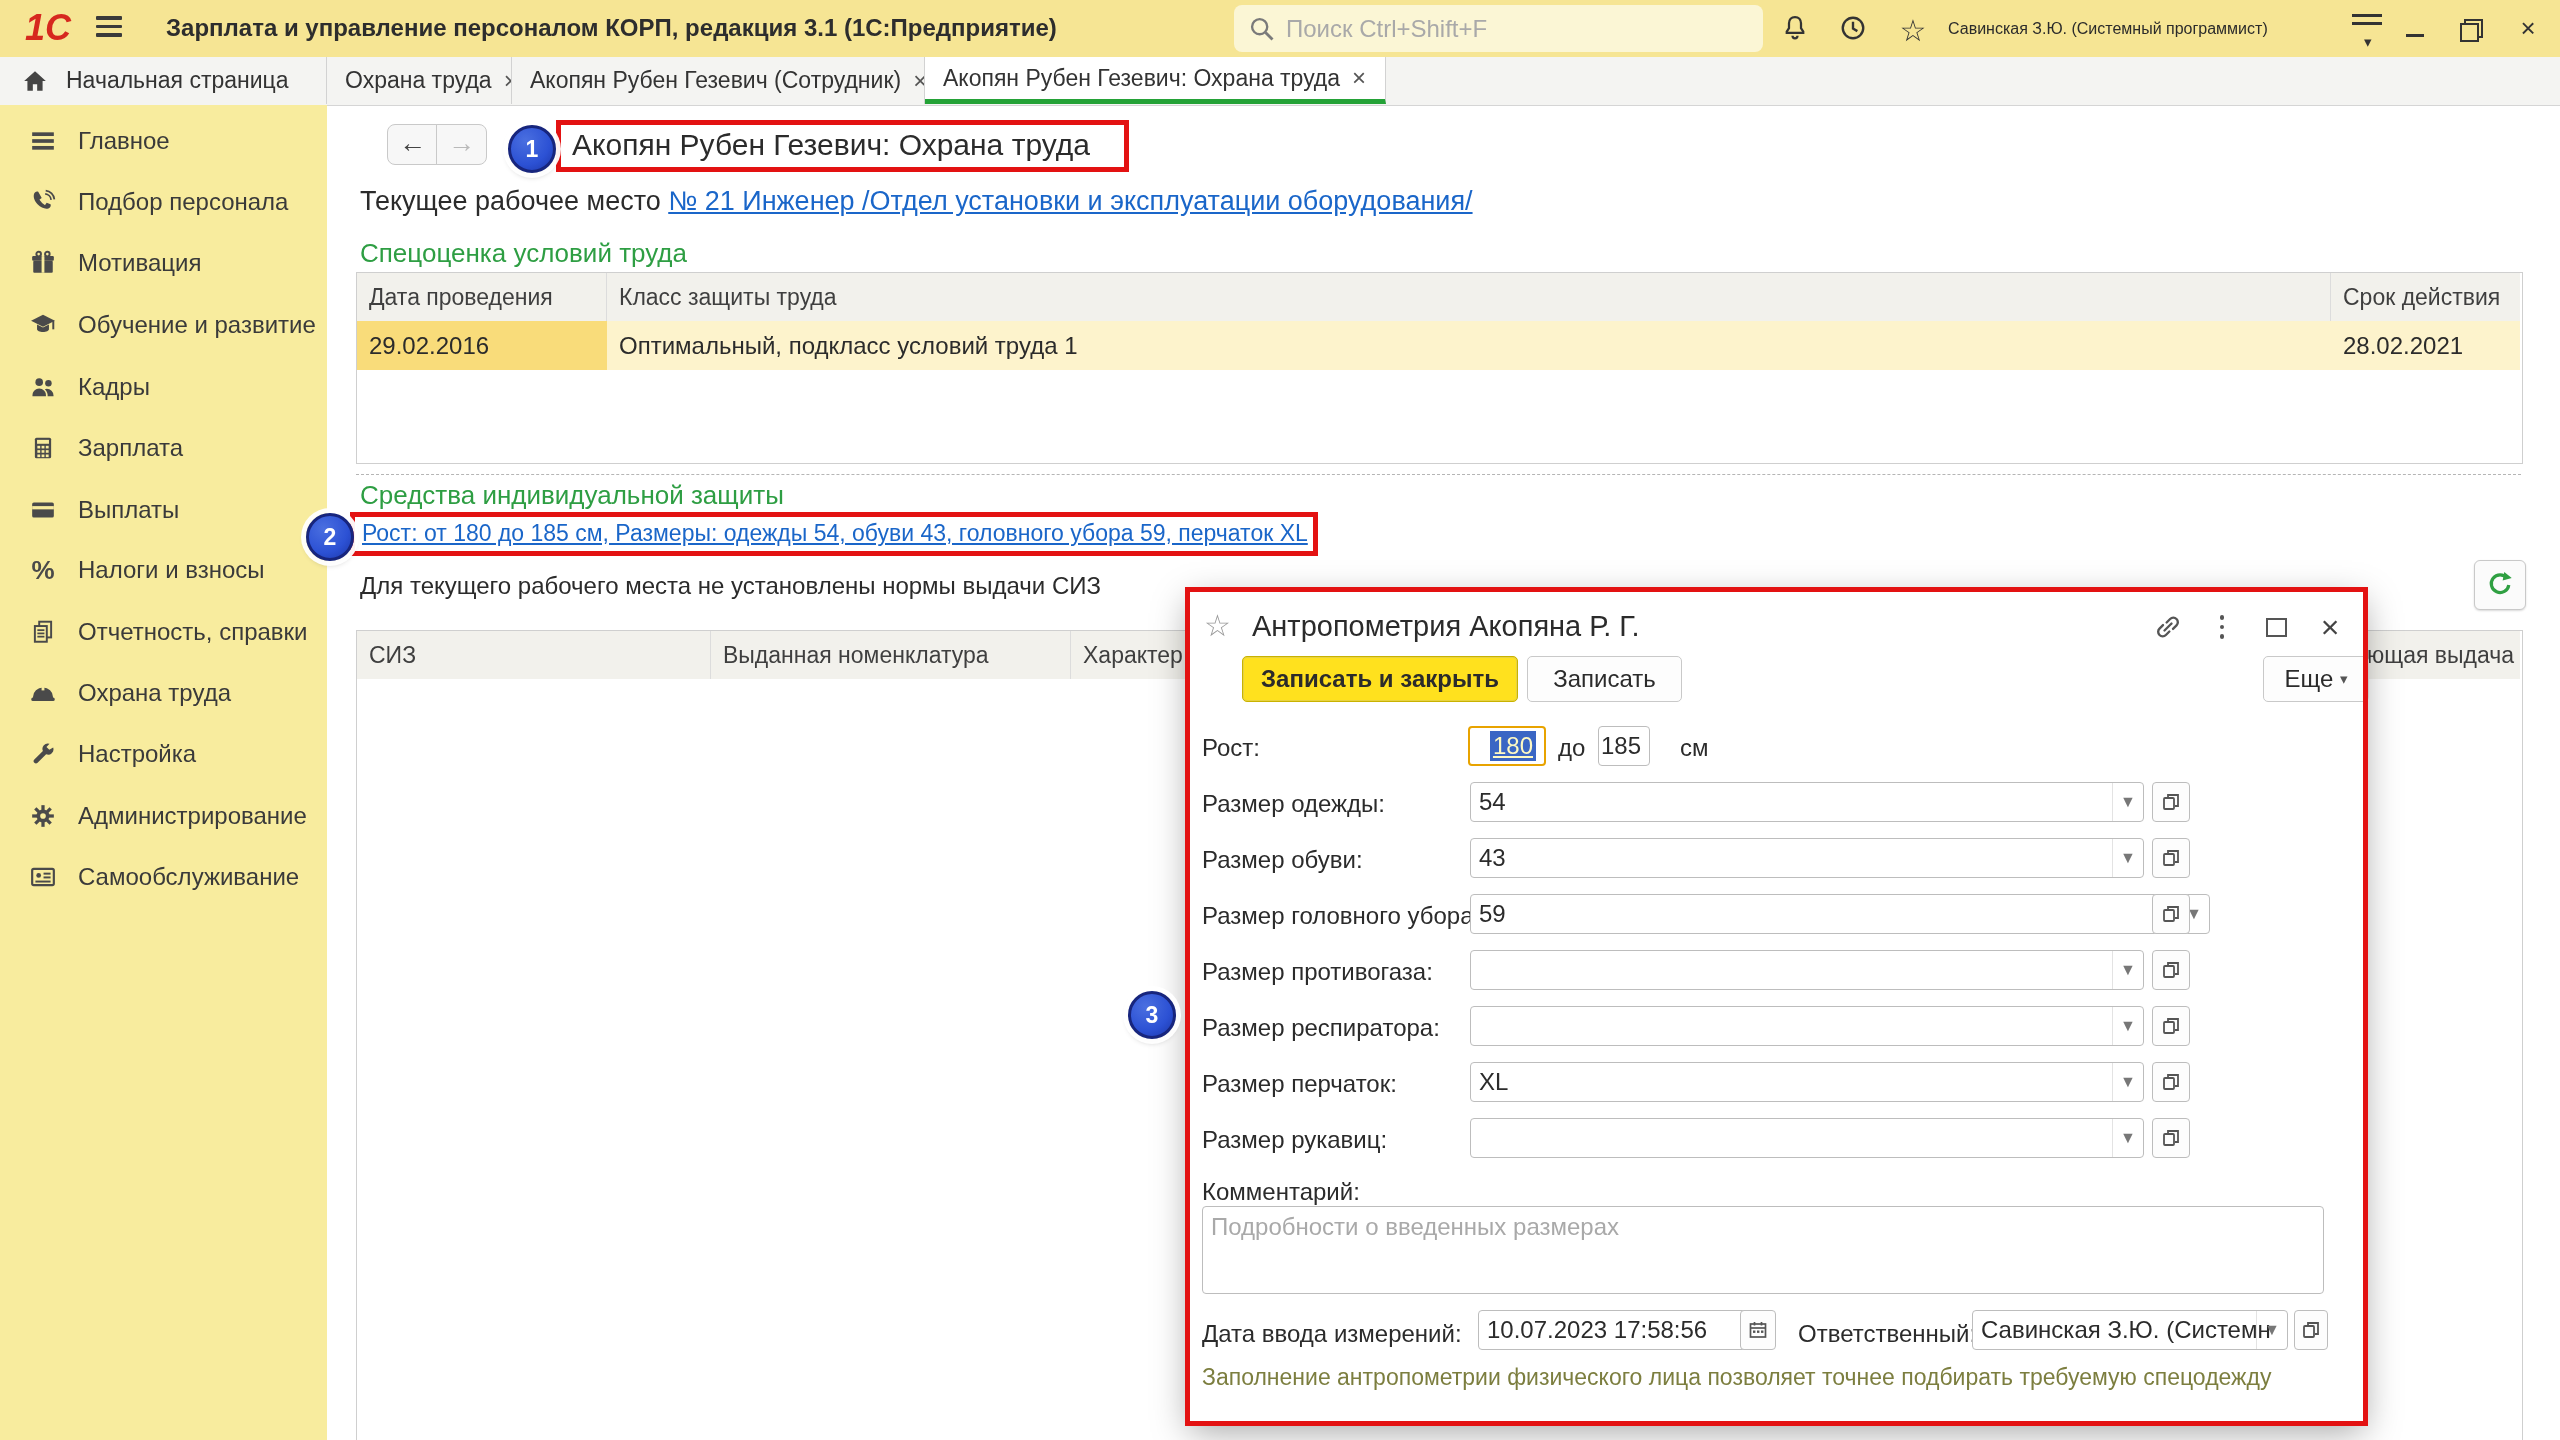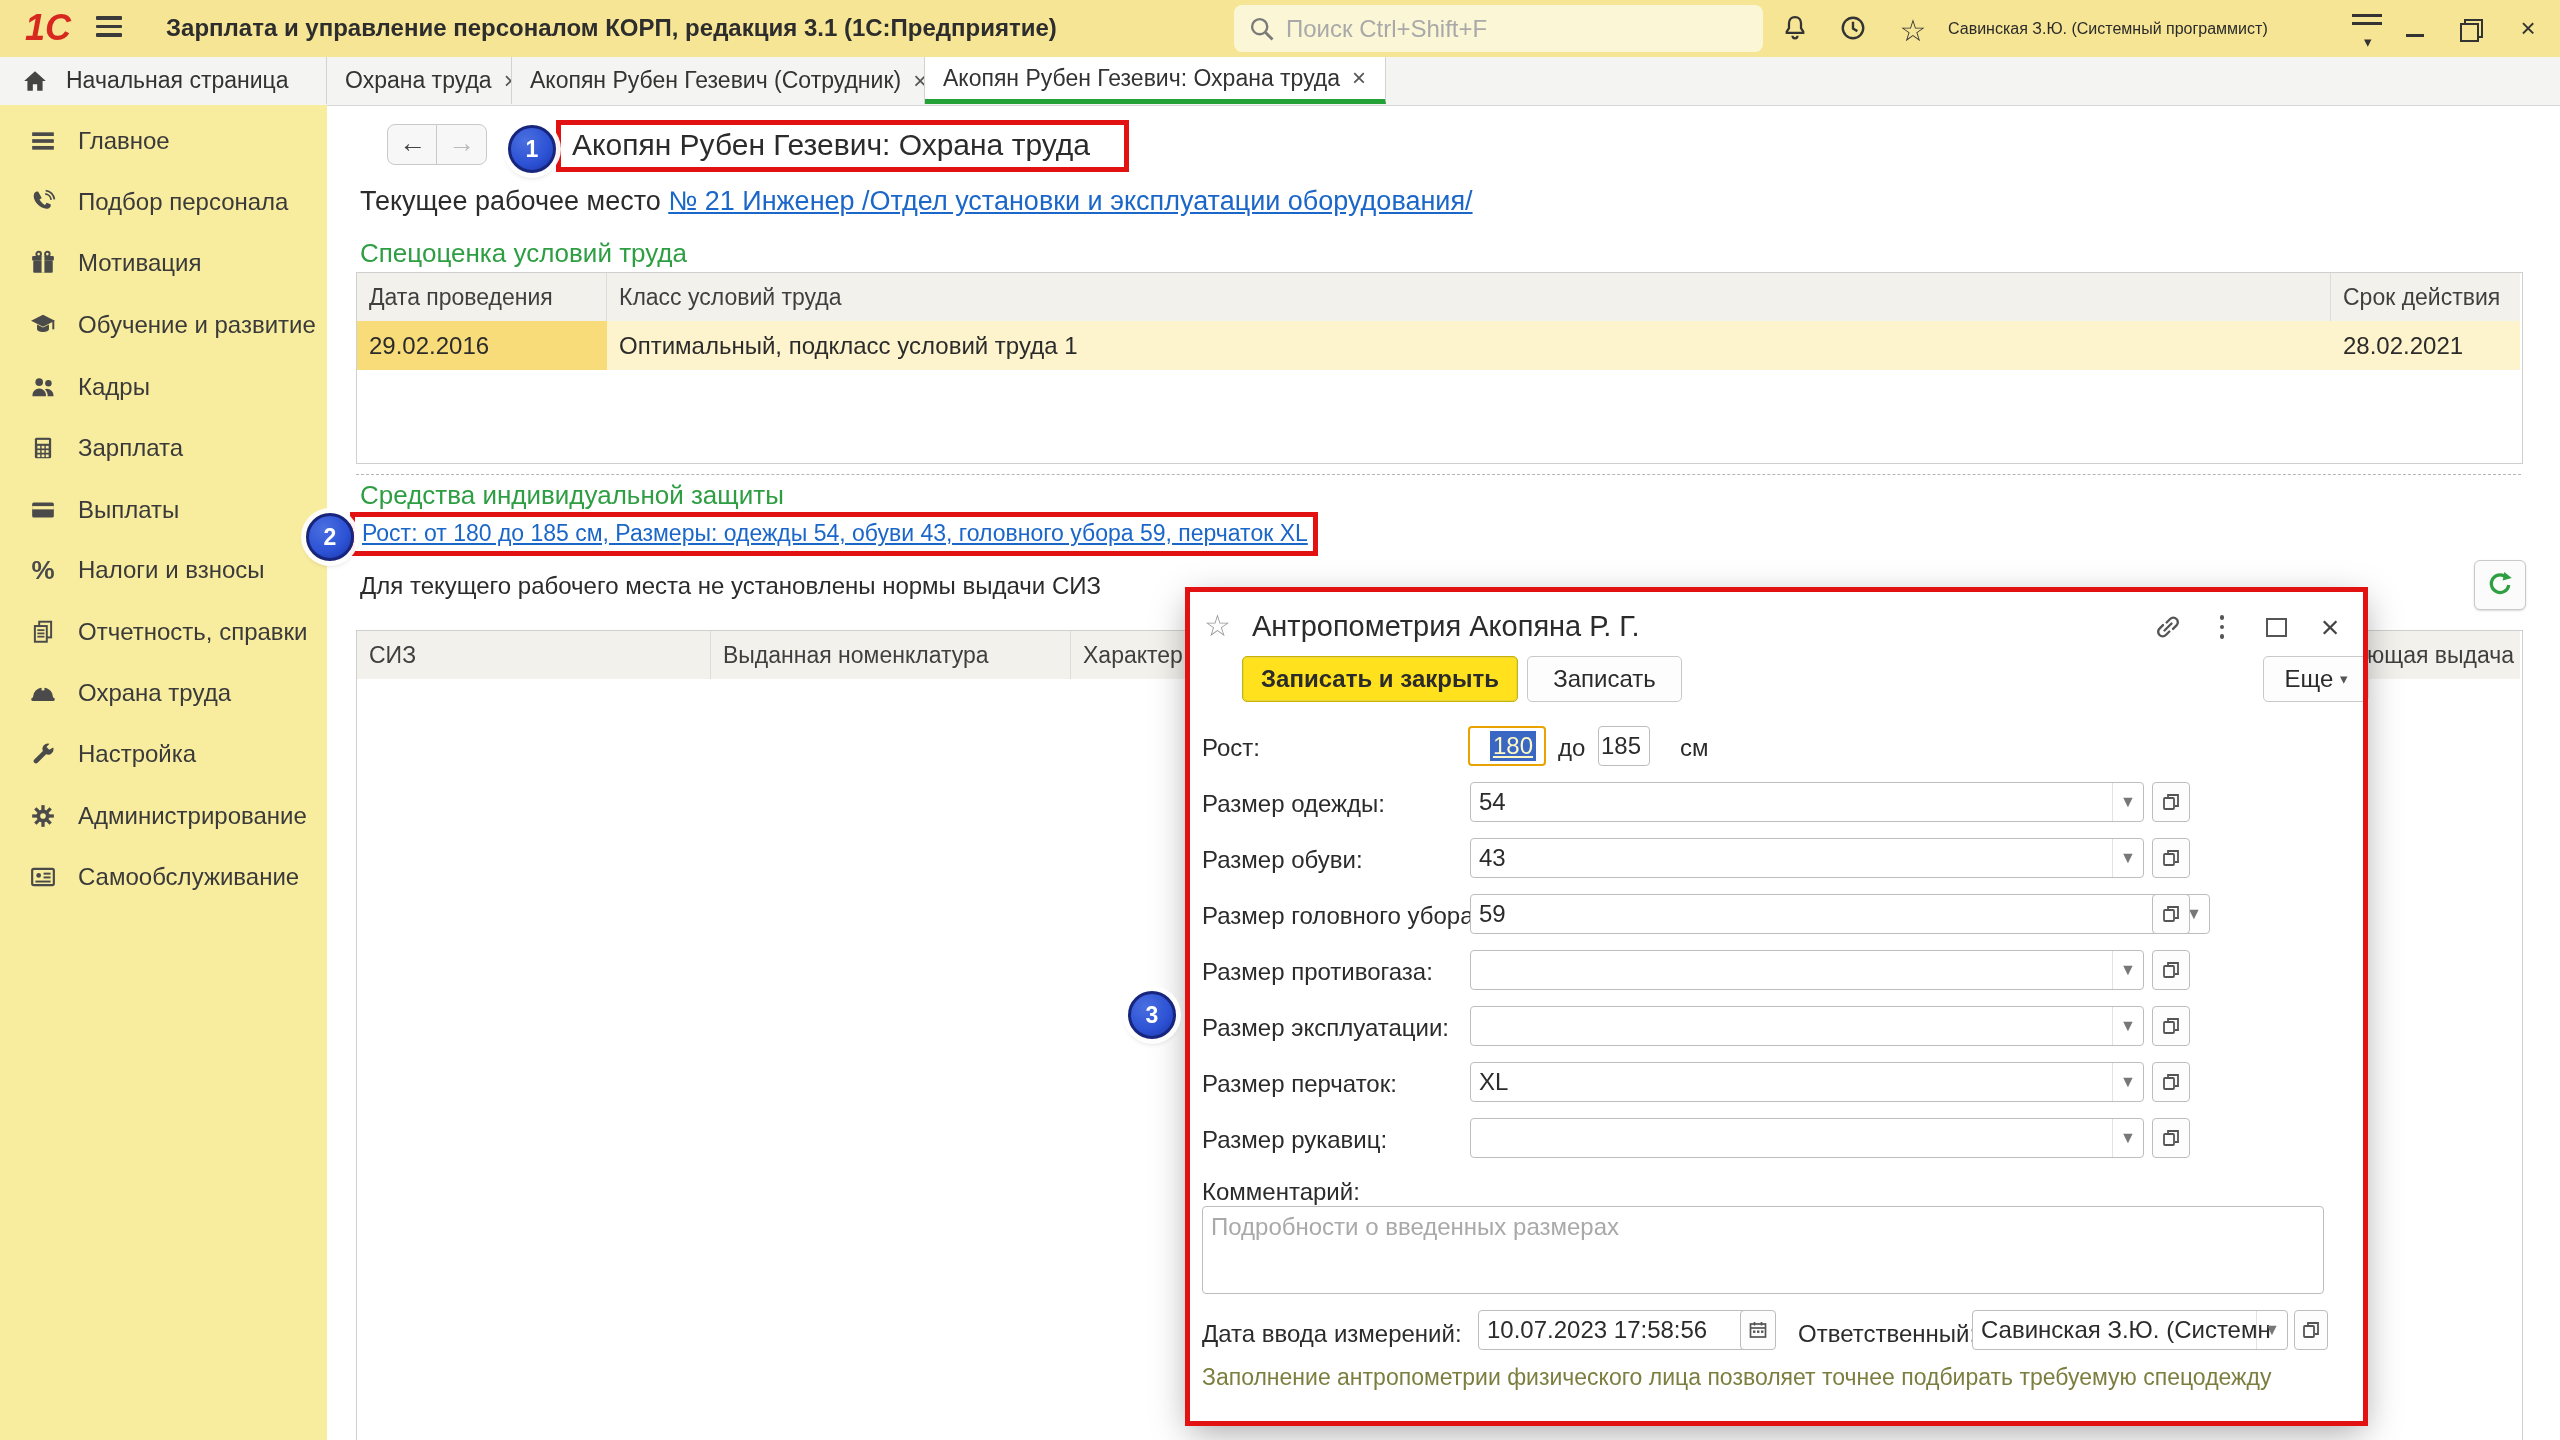--- a/index.html
+++ b/index.html
@@ -307,21 +307,21 @@
   <div class="abs pagetitle">Акопян Рубен Гезевич: Охрана труда</div>
 
   <div class="abs workline">
     <span>Текущее рабочее место </span><span class="lnk">№ 21 Инженер /Отдел установки и эксплуатации оборудования/</span>
   </div>
 
   <div class="abs ghead" style="left:360px;top:238px;">Спецоценка условий труда</div>
 
   <div class="abs tbl" style="left:356px;top:272px;width:2165px;height:190px;">
     <div class="th" style="left:0;width:250px;">Дата проведения</div>
-    <div class="th" style="left:250px;width:1724px;">Класс условий труда</div>
+    <div class="th" style="left:250px;width:1724px;">Класс защиты труда</div>
     <div class="th" style="left:1974px;width:189px;border-right:none;">Срок действия</div>
     <div class="td" style="left:0;width:250px;background:#F9DC7A;">29.02.2016</div>
     <div class="td" style="left:250px;width:1724px;background:#FDF3CC;">Оптимальный, подкласс условий труда 1</div>
     <div class="td" style="left:1974px;width:189px;background:#FDF3CC;">28.02.2021</div>
   </div>
 
   <div class="abs dash" style="left:356px;top:474px;width:2165px;"></div>
 
   <div class="abs ghead" style="left:360px;top:480px;">Средства индивидуальной защиты</div>
 
@@ -427,21 +427,21 @@
           <span class="combo-arrow">▼</span>
         </div>
       <div class="chooser" style="left:962px;top:358px;">
           <svg width="20" height="20" viewBox="0 0 20 20">
             <rect x="3" y="6" width="10" height="11" rx="1" fill="none" stroke="#555" stroke-width="1.8"></rect>
             <path d="M7 6V3h10v11h-3" fill="none" stroke="#555" stroke-width="1.8"></path>
           </svg>
         </div>
     </div>
     <div>
-      <div class="fldlbl" style="left:12px;top:422px;">Размер эксплуатации:</div>
+      <div class="fldlbl" style="left:12px;top:422px;">Размер респиратора:</div>
       <div class="inp" style="left:280px;top:414px;width:674px;">
           <span></span>
           <span class="combo-arrow">▼</span>
         </div>
       <div class="chooser" style="left:962px;top:414px;">
           <svg width="20" height="20" viewBox="0 0 20 20">
             <rect x="3" y="6" width="10" height="11" rx="1" fill="none" stroke="#555" stroke-width="1.8"></rect>
             <path d="M7 6V3h10v11h-3" fill="none" stroke="#555" stroke-width="1.8"></path>
           </svg>
         </div>

